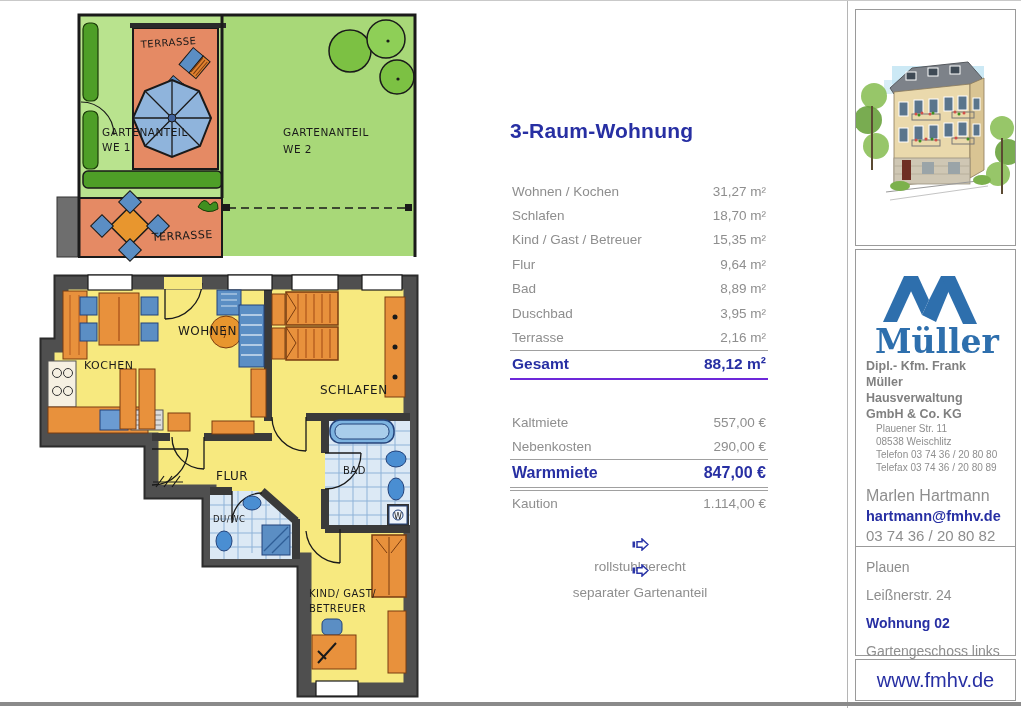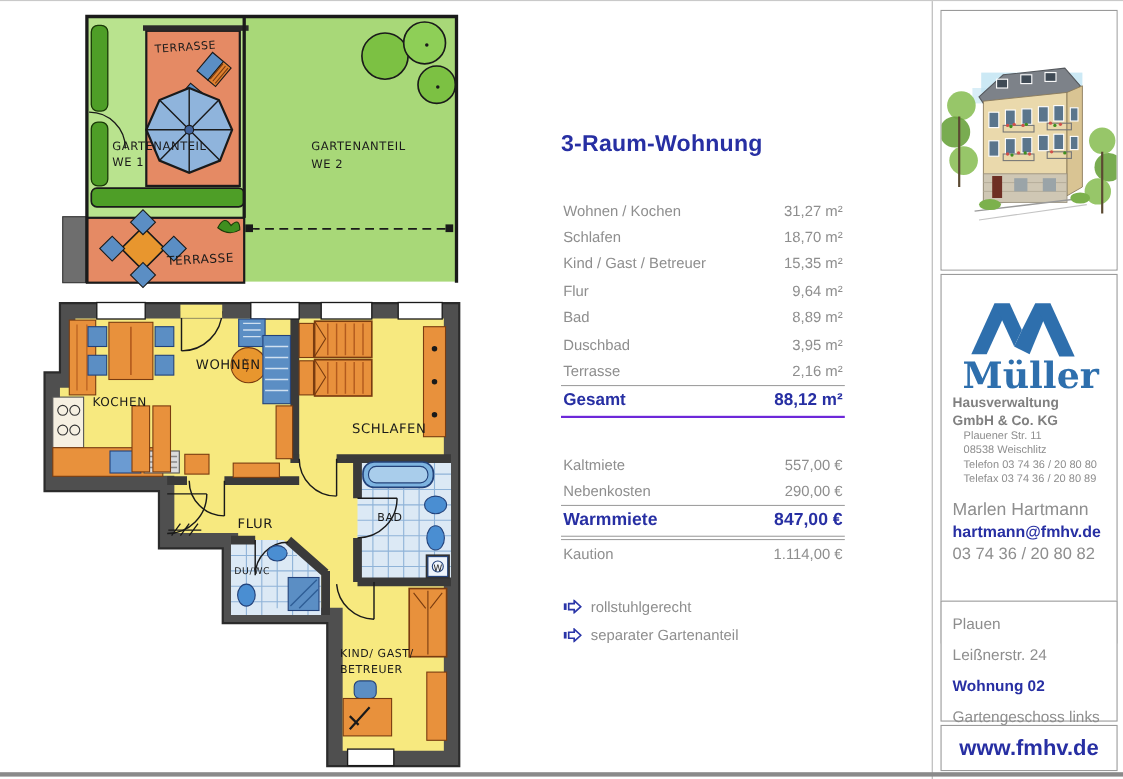--- a/index.html
+++ b/index.html
@@ -17,39 +17,39 @@
   .row{display:flex;justify-content:space-between;align-items:center;height:24.4px;
        font-size:13.5px;color:#8e8e8e;padding:0 2px;}
   .row .val{text-align:right;}
   .row.total{height:27px;font-size:15.5px;font-weight:bold;color:#272fa3;
              border-top:1px solid #a0a0a0;border-bottom:2px solid #6d28d9;}
   .costs{position:absolute;top:409px;left:0;width:258px;}
   .row.warm{height:27px;font-size:16px;font-weight:bold;color:#272fa3;
             border-top:1px solid #a0a0a0;border-bottom:1px solid #a0a0a0;}
   .dline{height:2px;border-bottom:1px solid #a0a0a0;margin-bottom:1px;}
   .features{position:absolute;top:537px;left:0;width:258px;}
-  .feature{display:flex;align-items:center;gap:8px;height:26px;font-size:13.5px;color:#8e8e8e;padding-left:2px;}
+  .feature{display:flex;align-items:center;gap:8px;height:26px;font-size:13.5px;color:#8e8e8e;padding-left:2px;flex-direction:column;}
   .feature svg{flex:0 0 auto;}
 
   
   .sb-box{position:absolute;left:855px;width:161px;border:1px solid #9a9a9a;background:#fff;box-sizing:border-box;}
   .sb-building{top:8px;height:237px;}
   .sb-firm{top:248px;height:336px;}
   .sb-loc{top:545px;height:110px;}
   .sb-web{top:658px;height:42px;display:flex;align-items:center;justify-content:center;}
   .firm-block{padding:2px 10px 0 10px;}
   .firm-bold{font-size:12.5px;font-weight:bold;color:#808080;line-height:16px;}
   .firm-small{font-size:10px;color:#8e8e8e;line-height:13px;margin-left:10px;}
   .contact{padding:12px 10px 0 10px;}
   .contact-name{font-size:16px;color:#8e8e8e;line-height:20px;}
   .contact-email{font-size:14.5px;font-weight:bold;color:#272fa3;line-height:20px;}
   .contact-phone{font-size:15px;color:#8e8e8e;line-height:20px;}
   .loc-line{font-size:14px;color:#8e8e8e;padding-left:10px;line-height:28px;}
   .loc-line.unit{font-weight:bold;color:#272fa3;}
-  .weburl{font-size:20px;font-weight:bold;color:#272fa3;}
+  .weburl{font-size:20px;font-weight:normal;color:#272fa3;}
 
   
   .plan-label{font-family:"DejaVu Sans",sans-serif;fill:#1a1a1a;letter-spacing:.5px;}
 </style>
 </head>
 <body>
 
 <div class="page">
 
   <svg style="position:absolute;left:0;top:0;" width="460" height="708" viewBox="0 0 460 708">
@@ -415,20 +415,21 @@
     <svg width="150" height="98" viewBox="0 0 150 98" style="display:block;margin:8px auto 0 auto;">
       <g fill="#2e6fad">
         <polygon points="22,64 43,18 57,18 36,64"></polygon>
         <polygon points="43,18 57,18 68,42 61,57"></polygon>
         <polygon points="61,57 68,42 80,18 94,18 75,64"></polygon>
         <polygon points="80,18 94,18 116,66 102,66"></polygon>
       </g>
       <text x="14" y="95" font-family="DejaVu Serif, serif" font-weight="bold" font-size="33" fill="#2e6fad" letter-spacing="0">Müller</text>
     </svg>
     <div class="firm-block">
+      <div class="firm-bold">Dipl.- Kfm. Frank Müller</div>
       <div class="firm-bold">Hausverwaltung</div>
       <div class="firm-bold">GmbH &amp; Co. KG</div>
       <div class="firm-small">Plauener Str. 11</div>
       <div class="firm-small">08538 Weischlitz</div>
       <div class="firm-small">Telefon  03 74 36 / 20 80 80</div>
       <div class="firm-small">Telefax 03 74 36 / 20 80 89</div>
     </div>
     <div class="contact">
       <div class="contact-name">Marlen Hartmann</div>
       <div class="contact-email">hartmann@fmhv.de</div>

